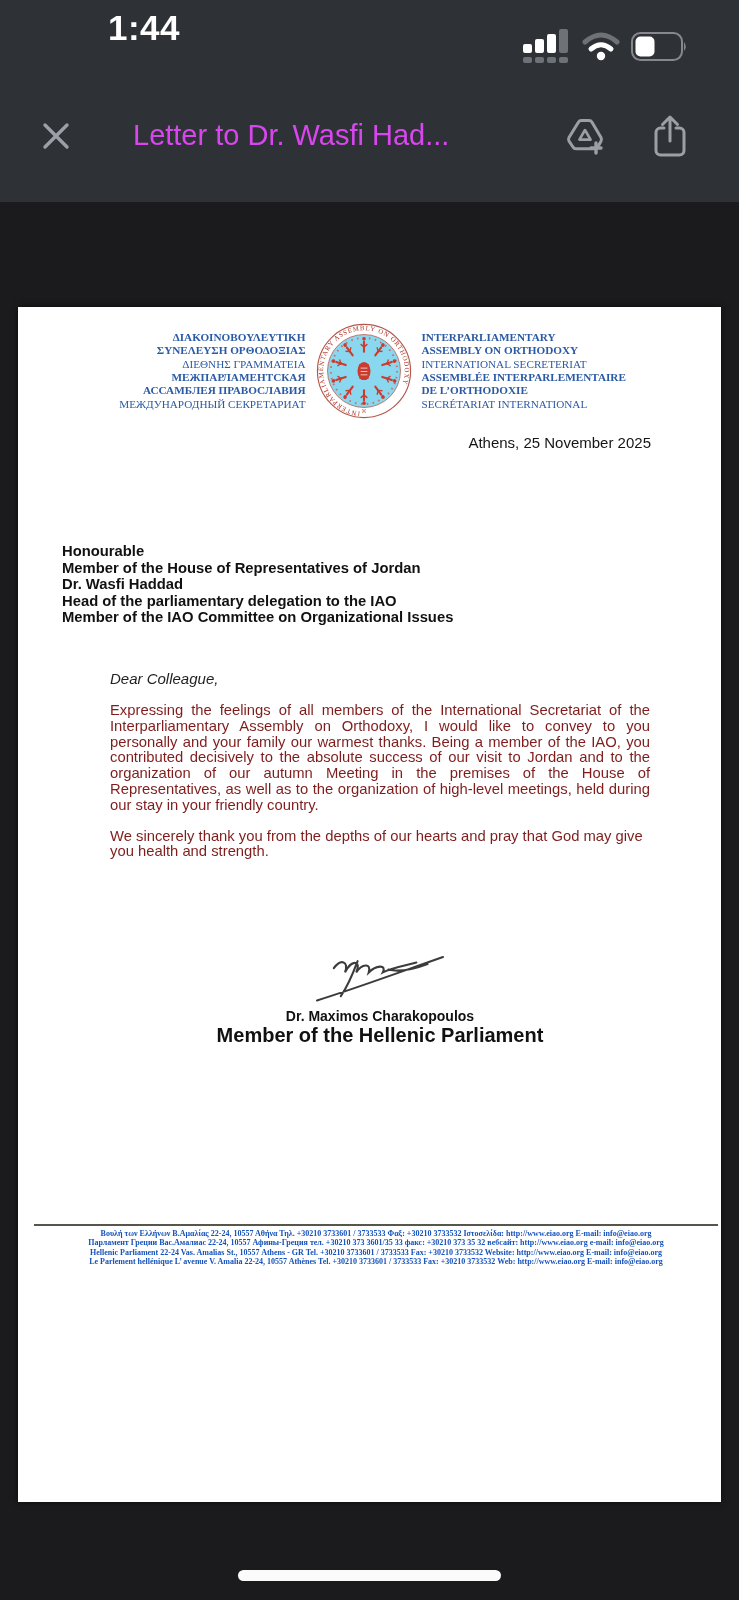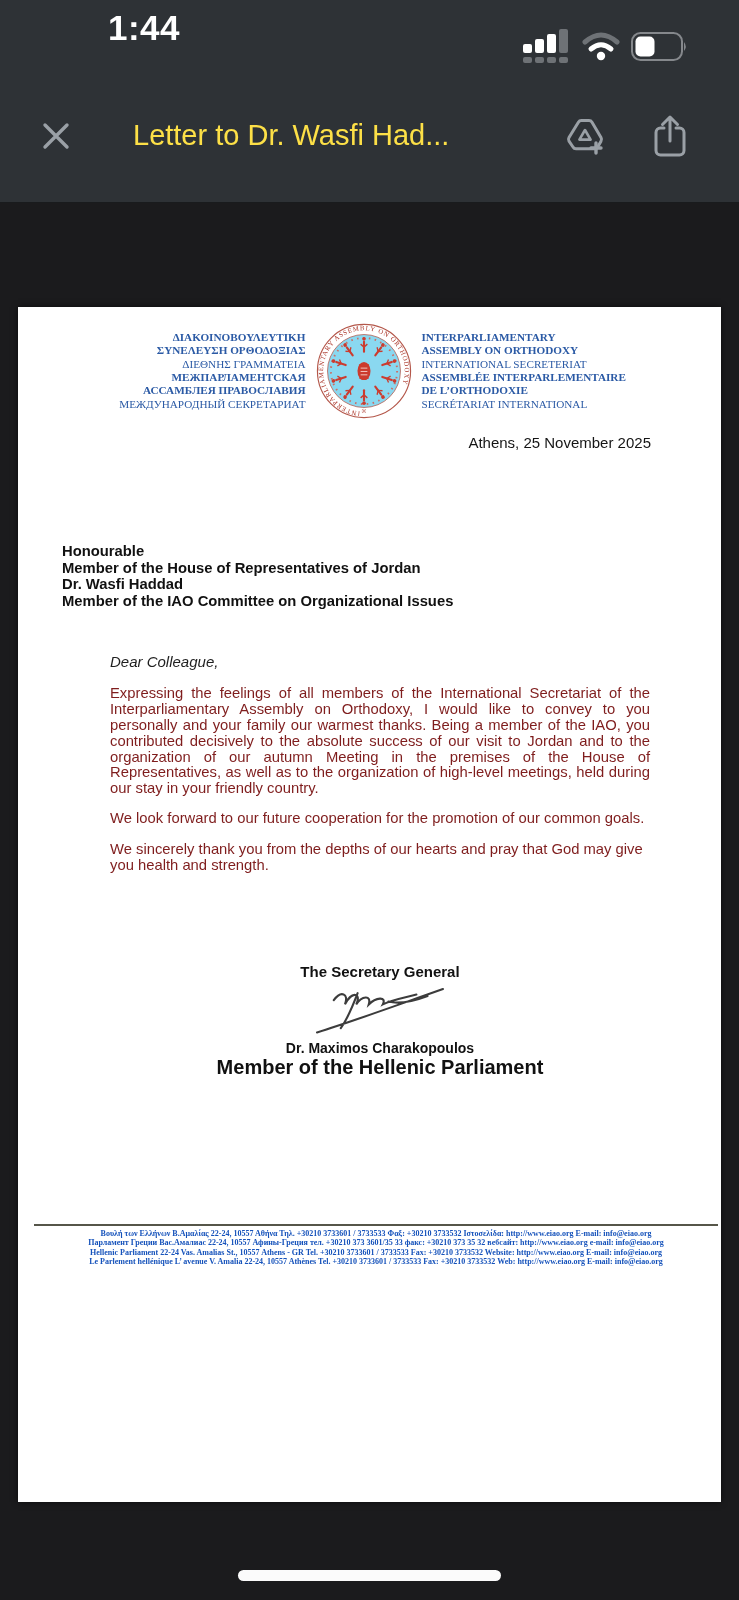--- a/index.html
+++ b/index.html
@@ -10,21 +10,21 @@
   
   .appbar { position:absolute; top:0; left:0; right:0; height:203px; background:#2e3236;
             border-bottom:1px solid rgba(0,0,0,.45); z-index:5; }
   .time { position:absolute; left:84px; top:8px; font-size:35px; font-weight:bold;
           color:#ffffff; letter-spacing:.5px;margin-left:24px; }
   .status-icons { position:absolute; top:28px; right:51px; display:flex; align-items:center; gap:11px; }
 
   .close-btn { position:absolute; left:36px; top:118px; width:40px; height:40px;
                display:flex; align-items:center; justify-content:center; cursor:pointer; }
   .doc-title { position:absolute; left:133px; top:119px; width:420px; font-size:29px;
-               color:#fde047; white-space:nowrap; overflow:hidden; }
+               color:#d946ef; white-space:nowrap; overflow:hidden; }
   .tool-btn { position:absolute; top:114px; width:48px; height:48px;
               display:flex; align-items:center; justify-content:center; cursor:pointer; }
   .btn-drive { left:561px; }
   .btn-share { left:646px; }
 
   
   .viewer { position:absolute; top:203px; left:0; right:0; bottom:0; background:#1b1b1d; }
 
   
   .page { position:absolute; left:18px; top:104px; width:703px; height:1195px; background:#ffffff;
@@ -188,31 +188,30 @@
           <span class="lh-line">SECRÉTARIAT INTERNATIONAL</span>
         </div>
       </div>
 
       <div class="date-line">Athens, 25 November 2025</div>
 
       <div class="addressee">
         <span>Honourable</span>
         <span>Member of the House of Representatives of Jordan</span>
         <span>Dr. Wasfi Haddad</span>
+        <span>Head of the parliamentary delegation to the IAO</span>
         <span>Member of the IAO Committee on Organizational Issues</span>
       </div>
 
       <div class="salutation">Dear Colleague,</div>
 
       <p class="body-para">Expressing the feelings of all members of the International Secretariat of the Interparliamentary Assembly on Orthodoxy, I would like to convey to you personally and your family our warmest thanks. Being a member of the IAO, you contributed decisively to the absolute success of our visit to Jordan and to the organization of our autumn Meeting in the premises of the House of Representatives, as well as to the organization of high-level meetings, held during our stay in your friendly country.</p>
-      <p class="body-para p2">We look forward to our future cooperation for the promotion of our common goals.</p>
       <p class="body-para p3">We sincerely thank you from the depths of our hearts and pray that God may give you health and strength.</p>
 
       <div class="sig-block">
-        <div class="sig-title">The Secretary General</div>
         <div class="sig-img">
           <svg width="140" height="56" viewBox="0 0 100 40">
             <path d="M34 8 C31 16 27 26 22 33 M17 13 C22 6 28 8 25 16 C30 6 37 8 33 16 C37 10 44 9 42 16 C47 11 55 10 52 16 C58 13 68 11 76 9
                      M5 36 C28 29 58 18 95 5 M56 14 C64 16 76 13 84 10" fill="none" stroke="#3c3c3c" stroke-width="1.5" stroke-linecap="round"></path>
           </svg>
         </div>
         <div class="sig-name">Dr. Maximos Charakopoulos</div>
         <div class="sig-role">Member of the Hellenic Parliament</div>
       </div>
 

